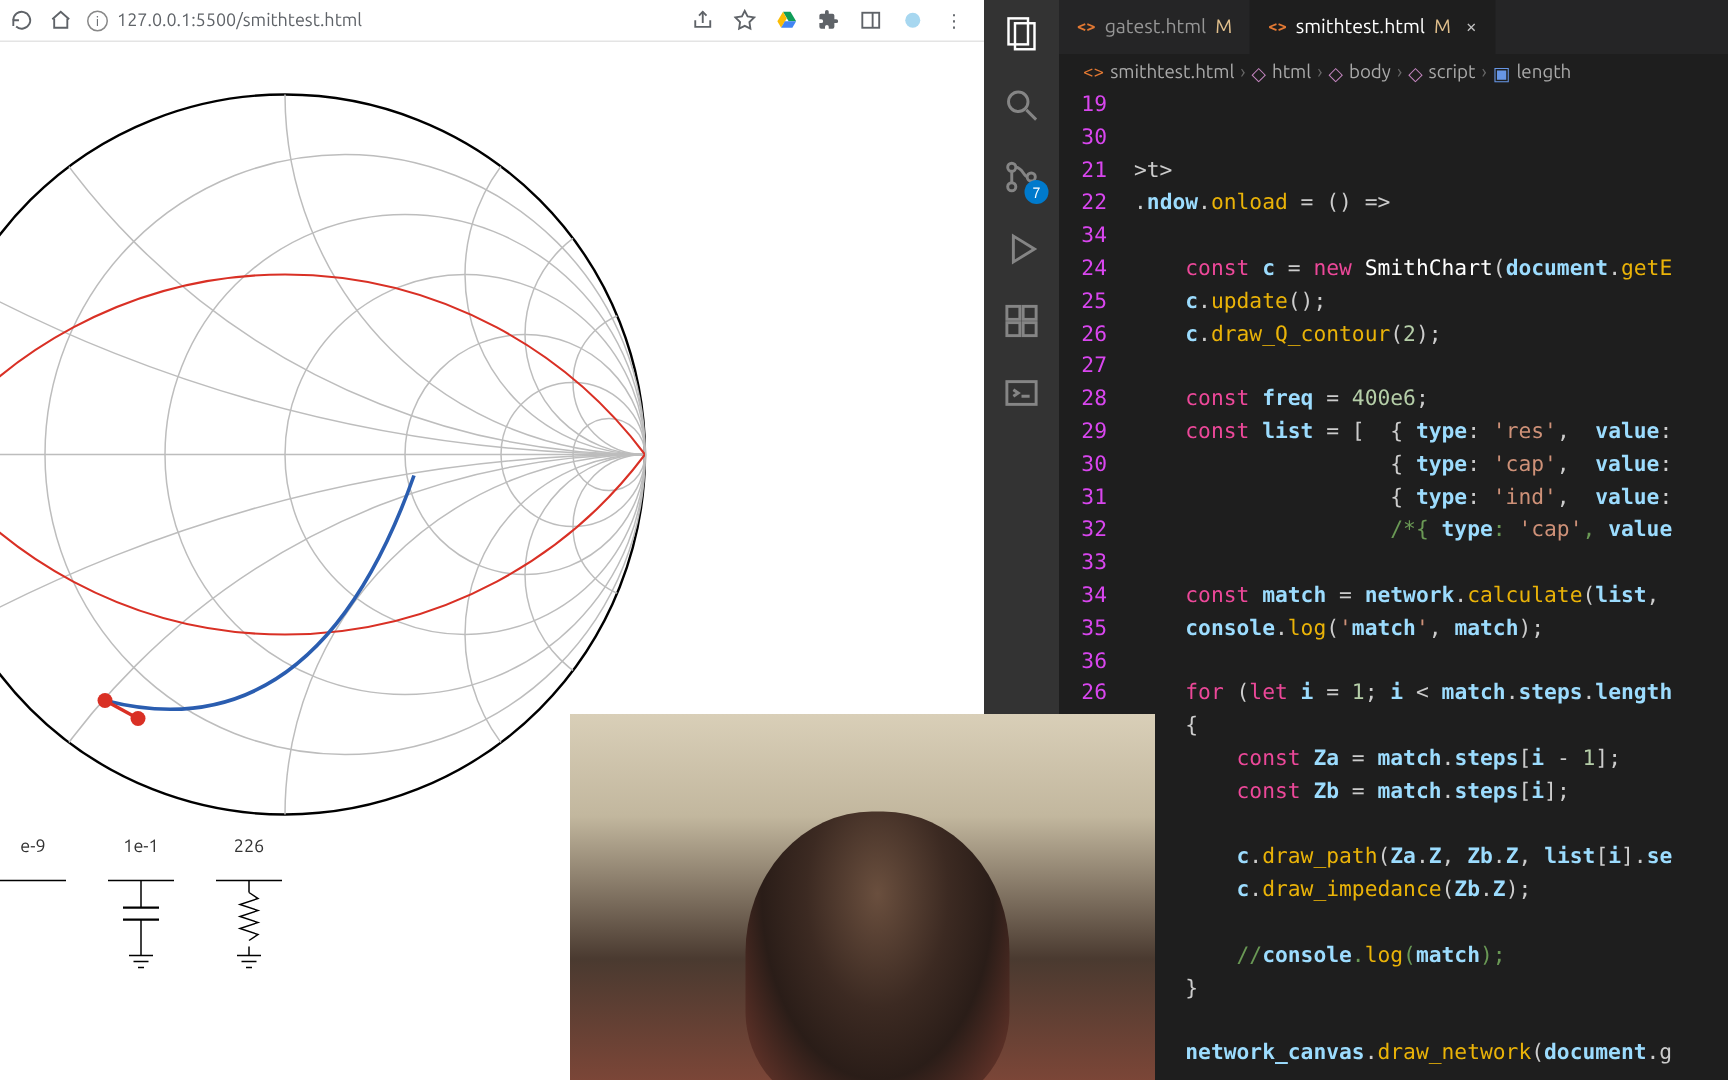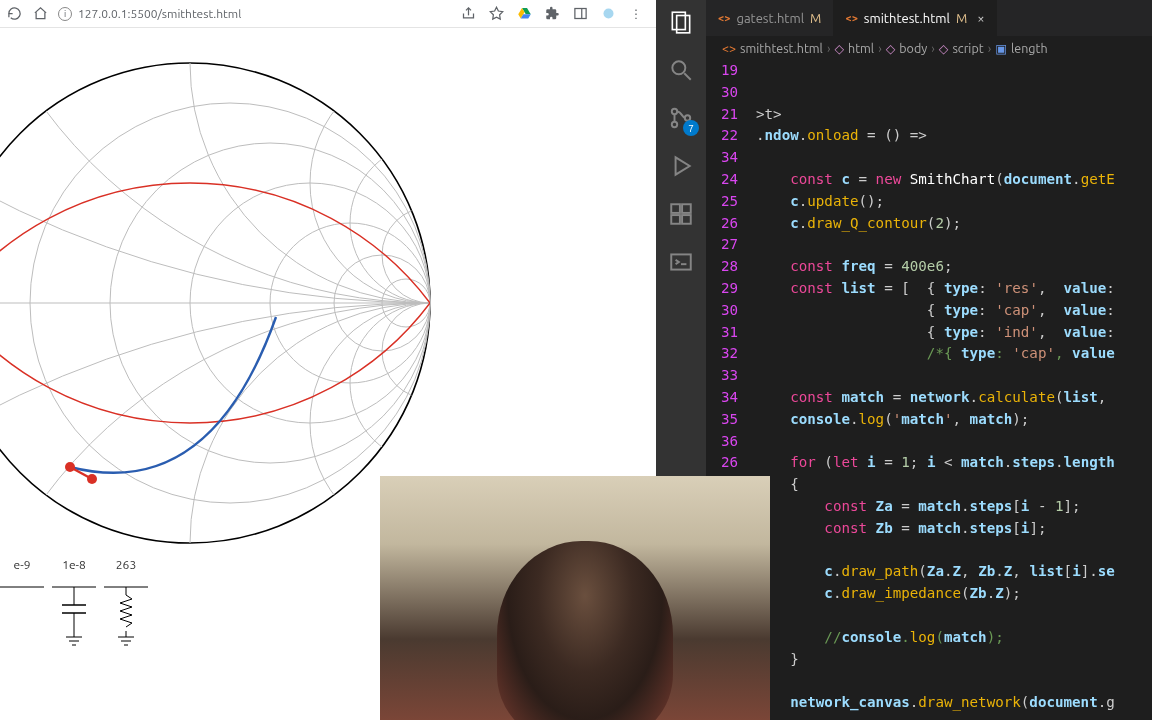--- a/index.html
+++ b/index.html
@@ -9,21 +9,21 @@
   display: flex; background: #1e1e1e;
 }
 .browser-pane { width: 656px; height: 720px; background: #fff; display: flex; flex-direction: column; position: relative; }
 .addr-bar { height: 28px; background: #fff; border-bottom: 1px solid #e4e4e4; display: flex; align-items: center; gap: 10px; padding: 0 6px; font-size: 12px; color: #5f6368; }
 .addr-ic { width: 16px; height: 16px; display: flex; align-items: center; justify-content: center; color: #5f6368; }
 .url-box { flex: 1; display: flex; align-items: center; gap: 6px; }
 .url-box .info { width: 14px; height: 14px; border: 1px solid #888; border-radius: 50%; font-size: 9px; display: flex; align-items: center; justify-content: center; }
 .ext-group { display: flex; align-items: center; gap: 12px; padding-right: 6px; }
 .page-area { flex: 1; position: relative; background: #fff; }
 .smith { position: absolute; left: -60px; top: 25px; }
-.component-row { position: absolute; left: 0; top: 530px; display: flex; gap: 8px; font-size: 12px; color: #333; }
+.component-row { position: absolute; left: 0; top: 530px; display: flex; gap: 28px; font-size: 12px; color: #333; }
 .comp { display: flex; flex-direction: column; align-items: center; gap: 6px; }
 .comp-draw { width: 44px; height: 72px; }
 .webcam { position: absolute; left: 380px; top: 448px; width: 390px; height: 272px; background: linear-gradient(180deg,#d9cfb8 0%,#c2b79e 25%,#4a3a30 60%,#8c4a3a 100%); }
 .webcam::after { content:""; position:absolute; left:30%; top:24%; width:45%; height:72%; background: radial-gradient(ellipse at 50% 28%, #6a4f3e 0%, #3c2a22 38%, #2a1d18 62%, #7a3c30 100%); border-radius: 48% 48% 32% 32%; }
 .editor-pane { flex: 1; height: 720px; background: #1e1e1e; display: flex; color: #cccccc; font-size: 13px; }
 .activity { width: 50px; background: #333333; display: flex; flex-direction: column; align-items: center; padding-top: 8px; gap: 20px; }
 .act-ic { width: 28px; height: 28px; color: #858585; position: relative; display:flex; align-items:center; justify-content:center; }
 .act-ic.active { color: #fff; }
 .badge { position: absolute; right: -4px; bottom: -4px; background: #007acc; color:#fff; border-radius: 50%; width: 16px; height:16px; font-size:10px; display:flex; align-items:center; justify-content:center; }
 .ed-main { flex:1; display:flex; flex-direction:column; }
@@ -162,34 +162,34 @@
     </svg>
 
     <div class="component-row">
       <div class="comp">
         <span>e-9</span>
         <svg class="comp-draw" viewBox="0 0 44 72">
             <line x1="0" y1="10" x2="44" y2="10" stroke="#000"></line>
           </svg>
       </div>
       <div class="comp">
-        <span>1e-8</span>
+        <span>1e-1</span>
         <svg class="comp-draw" viewBox="0 0 44 72">
           <line x1="0" y1="10" x2="44" y2="10" stroke="#000"></line>
           <line x1="22" y1="10" x2="22" y2="28" stroke="#000"></line>
           <line x1="10" y1="28" x2="34" y2="28" stroke="#000" stroke-width="1.5"></line>
           <line x1="10" y1="36" x2="34" y2="36" stroke="#000" stroke-width="1.5"></line>
           <line x1="22" y1="36" x2="22" y2="60" stroke="#000"></line>
           <line x1="14" y1="60" x2="30" y2="60" stroke="#000"></line>
           <line x1="17" y1="64" x2="27" y2="64" stroke="#000"></line>
           <line x1="20" y1="68" x2="24" y2="68" stroke="#000"></line>
         </svg>
       </div>
       <div class="comp">
-        <span>263</span>
+        <span>226</span>
         <svg class="comp-draw" viewBox="0 0 44 72">
           <line x1="0" y1="10" x2="44" y2="10" stroke="#000"></line>
           <line x1="22" y1="10" x2="22" y2="18" stroke="#000"></line>
           <path d="M22 18 l6 4 l-12 4 l12 4 l-12 4 l12 4 l-12 4 l12 4 l-6 4" fill="none" stroke="#000"></path>
           <line x1="22" y1="54" x2="22" y2="60" stroke="#000"></line>
           <line x1="14" y1="60" x2="30" y2="60" stroke="#000"></line>
           <line x1="17" y1="64" x2="27" y2="64" stroke="#000"></line>
           <line x1="20" y1="68" x2="24" y2="68" stroke="#000"></line>
         </svg>
       </div>

